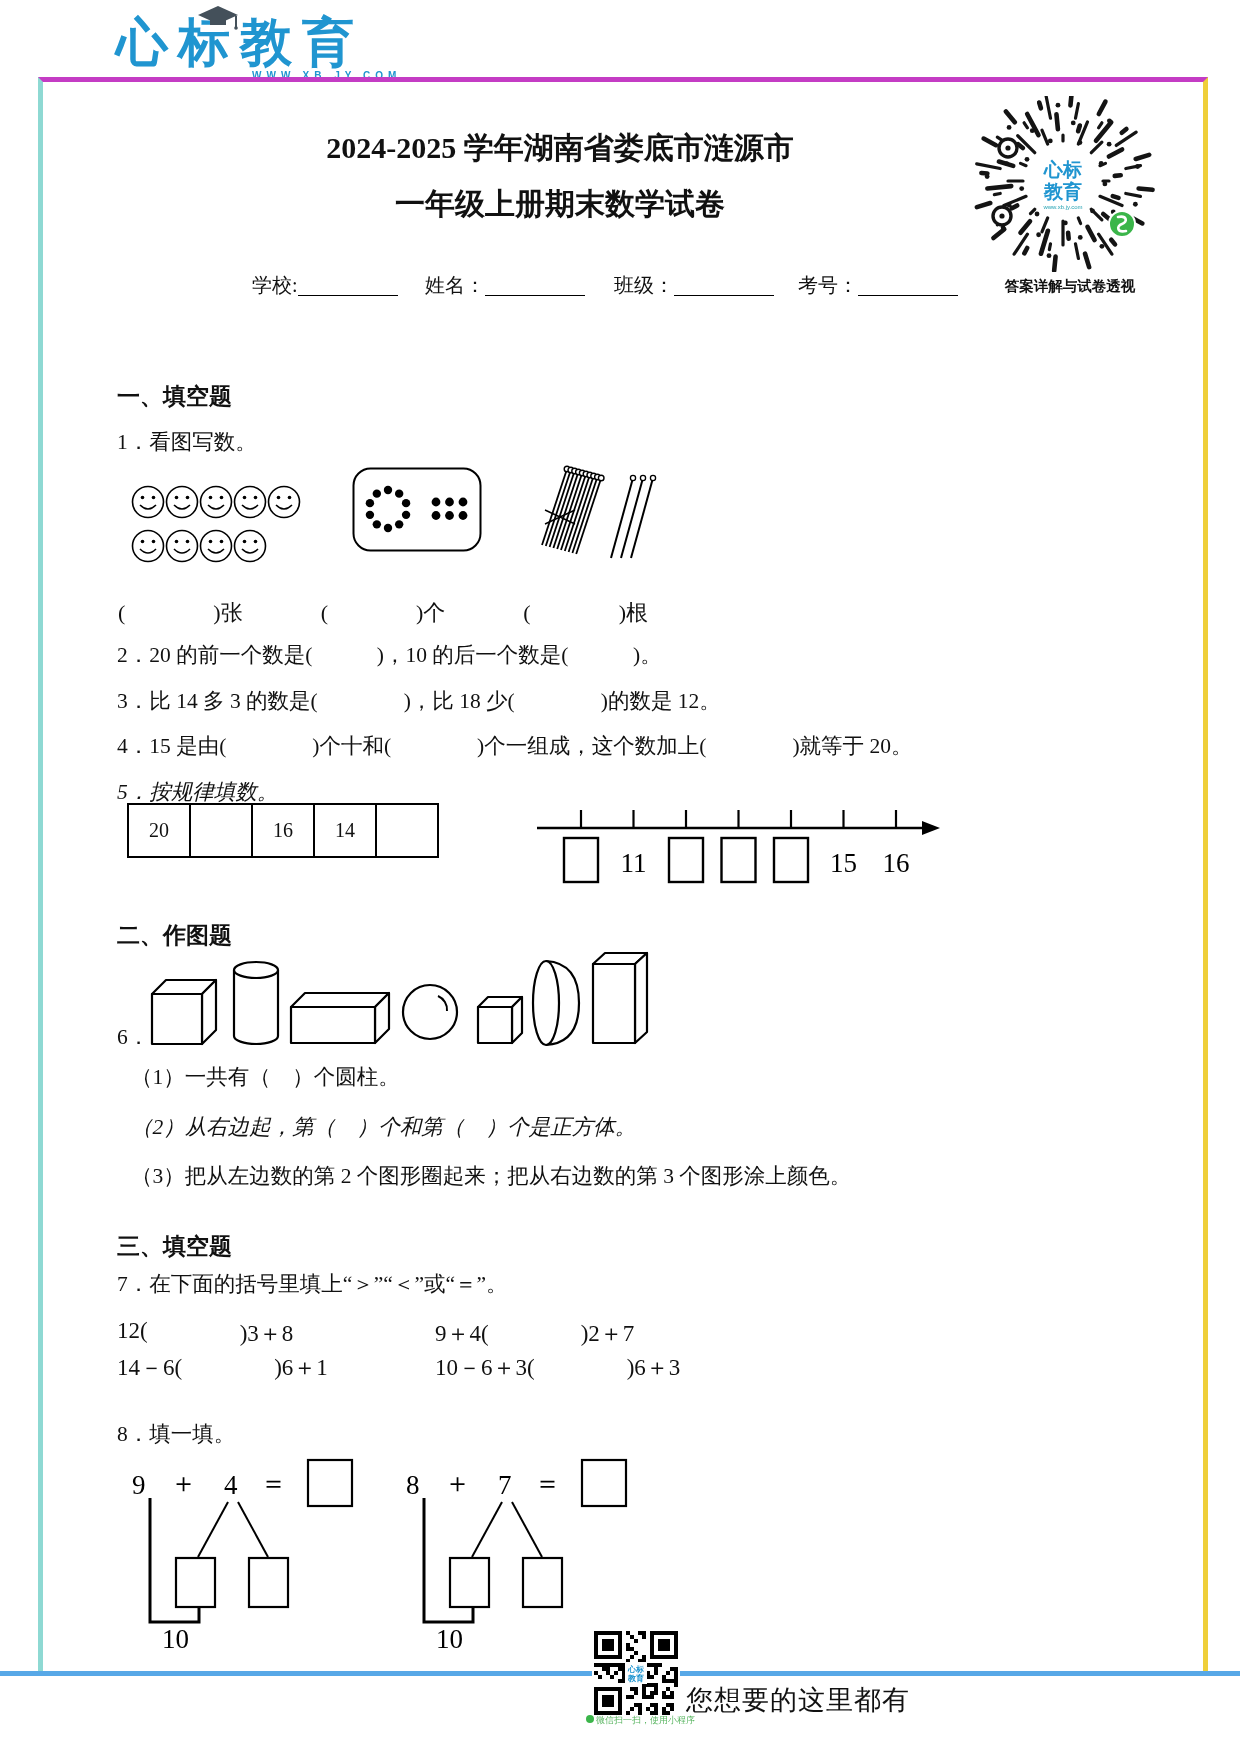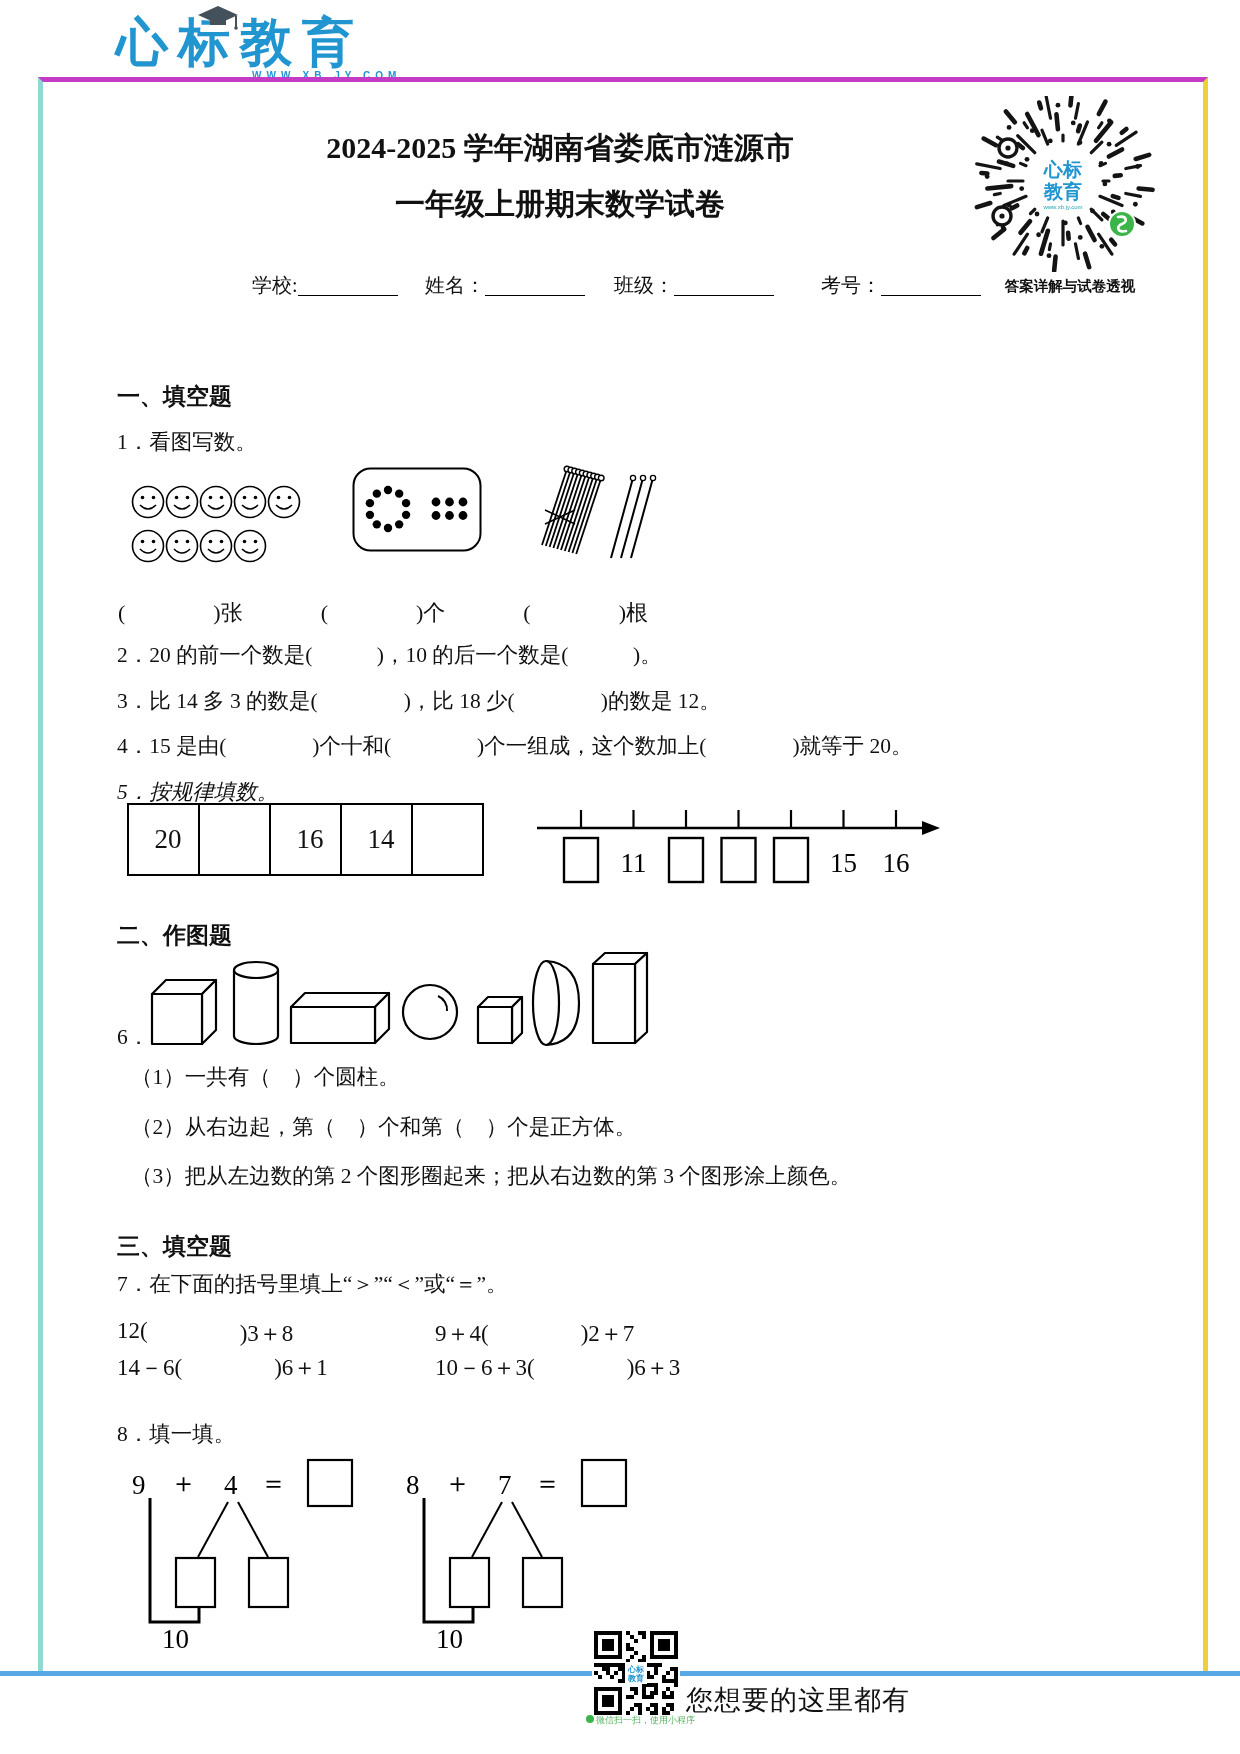--- a/index.html
+++ b/index.html
@@ -21,22 +21,22 @@
   
   .form-label{font-size:20px;}
   .blank{display:inline-block;width:100px;height:22px;border-bottom:1.6px solid #000;vertical-align:-4px;}
   .qr-caption{font-family:"Liberation Sans","DejaVu Sans",sans-serif;font-weight:700;font-size:14.5px;}
   
   .sec-heading{font-family:"Liberation Sans","DejaVu Sans",sans-serif;font-weight:700;font-size:23px;}
   .qtext{font-size:21.5px;white-space:nowrap;}
   .units{display:flex;gap:78px;font-size:22px;}
   
   .seq-table{display:flex;border:2.4px solid #000;}
-  .seq-cell{width:60px;height:69px;border-right:2px solid #000;display:flex;align-items:center;
-            justify-content:center;font-size:27px;margin-left:9px;}
+  .seq-cell{width:60px;height:51px;border-right:2px solid #000;display:flex;align-items:center;
+            justify-content:center;font-size:20px;}
   .seq-cell:last-child{border-right:none;}
   
   .cmp-row{display:flex;font-size:23px;white-space:nowrap;}
   .cmp-cell{width:318px;display:flex;}
   .cmp-gap{display:inline-block;width:92px;}
   svg text{font-family:"Liberation Serif","DejaVu Serif",serif;}
   .footer-text{font-size:27px;letter-spacing:1px;white-space:nowrap;}
   .wx-hint{font-family:"Liberation Sans","DejaVu Sans",sans-serif;font-size:9px;color:#57b45f;white-space:nowrap;}
   .wx-dot{display:inline-block;width:8px;height:8px;border-radius:50%;background:#3bb54a;vertical-align:0px;margin-right:2px;}
 </style>
@@ -171,21 +171,21 @@
 
   <div class="abs form-label" style="left:252px;top:272px;">
     <span>学校:</span><span class="blank"></span>
   </div>
   <div class="abs form-label" style="left:425px;top:272px;">
     <span>姓名：</span><span class="blank"></span>
   </div>
   <div class="abs form-label" style="left:614px;top:272px;">
     <span>班级：</span><span class="blank"></span>
   </div>
-  <div class="abs form-label" style="left:798px;top:272px;margin-left:23px;">
+  <div class="abs form-label" style="left:798px;top:272px;">
     <span>考号：</span><span class="blank"></span>
   </div>
 
   <div class="abs sec-heading" style="left:117px;top:381px;">一、填空题</div>
   <div class="abs qtext" style="left:117px;top:427px;">1．看图写数。</div>
 
   <svg class="abs" style="left:130px;top:481px;" width="172" height="86" id="smiley-art">
       <circle cx="18" cy="21" r="15.5" fill="#fff" stroke="#000" stroke-width="1.6"></circle>
       <circle cx="12.5" cy="16.5" r="1.8" fill="#000"></circle>
       <circle cx="23.5" cy="16.5" r="1.8" fill="#000"></circle>
@@ -344,21 +344,21 @@
         <ellipse cx="398" cy="53" rx="13" ry="42"></ellipse>
     </g>
     <g stroke="#000" stroke-width="2.2" fill="#fff" stroke-linejoin="round">
       <polygon points="445,14 457,3 499,3 487,14"></polygon>
         <polygon points="487,14 499,3 499,82 487,93"></polygon>
         <rect x="445" y="14" width="42" height="79"></rect>
     </g>
   </svg>
 
   <div class="abs qtext" style="left:131px;top:1062px;">（1）一共有（　）个圆柱。</div>
-  <div class="abs qtext" style="left:131px;top:1112px;">（2）从右边起，第（　）个和第（　）个是正方体。</div>
+  <div class="abs qtext" style="left:131px;top:1112px;font-style:italic;">（2）从右边起，第（　）个和第（　）个是正方体。</div>
   <div class="abs qtext" style="left:131px;top:1161px;">（3）把从左边数的第 2 个图形圈起来；把从右边数的第 3 个图形涂上颜色。</div>
 
   <div class="abs sec-heading" style="left:117px;top:1231px;">三、填空题</div>
   <div class="abs qtext" style="left:117px;top:1269px;">7．在下面的括号里填上“＞”“＜”或“＝”。</div>
 
   <div class="abs cmp-row" style="left:117px;top:1318px;">
     <div class="cmp-cell">
       <span>12(</span>
         <span class="cmp-gap"></span>
         <span>)3＋8</span>

